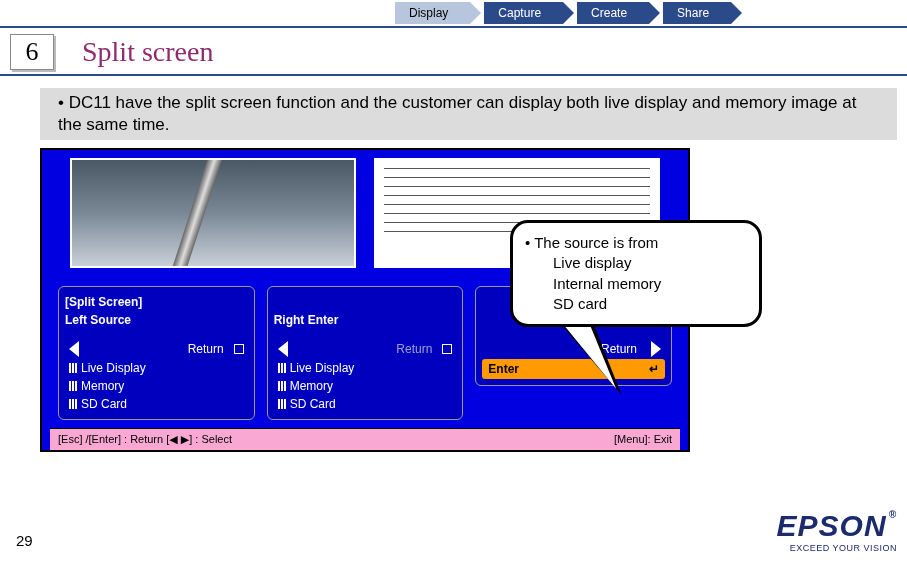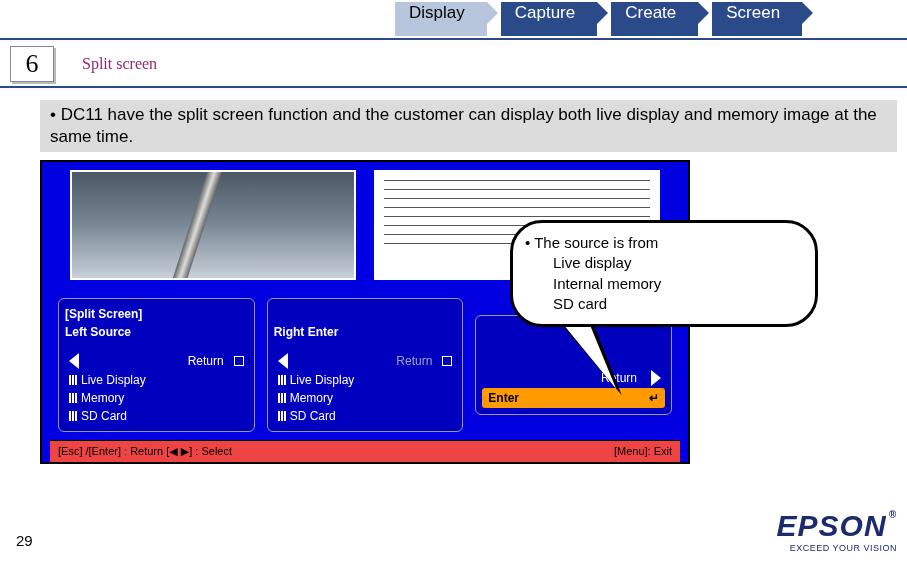--- a/index.html
+++ b/index.html
@@ -1,88 +1,88 @@
 <!DOCTYPE html>
 <html><head>
 <meta charset="utf-8">
 <style>
   * { box-sizing: border-box; margin: 0; padding: 0; }
   body { width: 907px; height: 567px; font-family: Arial, sans-serif; background: #fff; position: relative; overflow: hidden; }
 
   
   .topnav { display: flex; align-items: center; padding: 2px 0; border-bottom: 2px solid #2b4a8a; }
   .spacer-left { width: 395px; }
-  .chev { position: relative; height: 34px; line-height: 22px; padding: 0 22px 0 14px; margin-right: 14px; color: #fff; background: #2b4a8a; font-size: 17px; }
+  .chev { position: relative; height: 22px; line-height: 22px; padding: 0 22px 0 14px; margin-right: 14px; color: #fff; background: #2b4a8a; font-size: 12px; }
   .chev::after { content: ""; position: absolute; right: -11px; top: 0; border-top: 11px solid transparent; border-bottom: 11px solid transparent; border-left: 11px solid #2b4a8a; }
   .chev.ghost { background: #b8c6dd; color: #000; }
   .chev.ghost::after { border-left-color: #b8c6dd; }
 
   
   .heading-row { display: flex; align-items: center; margin: 6px 0 4px 10px; }
   .num-box { width: 44px; height: 36px; border: 1px solid #888; background: #fff; text-align: center; line-height: 34px; font-size: 26px; font-family: Georgia, serif; margin-right: 28px; box-shadow: 2px 2px 0 #bbb; }
-  .heading { font-family: Georgia, serif; color: #8e2a6e; font-size: 16px; }
+  .heading { font-family: Georgia, serif; color: #8e2a6e; font-size: 28px; }
   .heading-underline { height: 2px; background: #2b4a8a; margin: 0 0 12px 0; }
 
   
-  .body-block { margin: 0 10px 0 40px; background: #dcdcdc; padding: 4px 10px; font-size: 17px; line-height: 1.3; }
+  .body-block { margin: 0 10px 0 40px; background: #dcdcdc; padding: 4px 18px; font-size: 17px; line-height: 1.3; }
   .red { color: #c00000; }
   .underline { text-decoration: underline; }
 
   
   .shot-wrap { margin: 8px 0 0 40px; width: 650px; border: 2px solid #000; background: #0000e0; padding: 8px 8px 0 8px; position: relative; }
   .shot-row1 { display: flex; gap: 18px; height: 110px; padding: 0 20px; }
   .photo { flex: 1; background: #8aa0b0; border: 2px solid #fff; position: relative; overflow: hidden; }
   .photo.p1 { background: linear-gradient(180deg,#4a5866 0%, #7a8896 50%, #c8d0d8 100%); }
   .photo.p2 { background: #fff; }
   .sheet-lines { position:absolute; inset:8px; }
   .sheet-lines div { height:1px; background:#555; margin-bottom:8px; }
   .flute { position:absolute; left:40%; top:-10px; width:14px; height:150%; background: linear-gradient(90deg,#666,#ddd,#666); transform: rotate(18deg); border-radius:3px; }
 
-  .shot-row2 { display: flex; gap: 12px; margin-top: 18px; padding: 0 8px; align-items: center; }
+  .shot-row2 { display: flex; gap: 12px; margin-top: 18px; padding: 0 8px; align-items: flex-start; }
   .panel { flex: 1; border: 1px solid #999; border-radius: 6px; background: rgba(0,0,0,0.15); padding: 8px 6px 6px 6px; color: #fff; font-size: 12px; position: relative; }
   .panel-title { font-weight: bold; margin-bottom: 4px; }
   .panel-sub { font-weight: bold; margin-bottom: 12px; }
   .arrow-left, .arrow-right { width:0; height:0; border-top:8px solid transparent; border-bottom:8px solid transparent; display:inline-block; vertical-align:middle; }
   .arrow-left { border-right:10px solid #fff; margin-right:4px; }
   .arrow-right { border-left:10px solid #fff; margin-left:4px; }
   .opt { display:flex; align-items:center; padding:2px 4px; gap:4px; border-radius:2px; }
   .opt.return { justify-content: space-between; }
   .opt-label { flex:1; text-align:right; padding-right:6px; }
   .radio { width:10px; height:10px; border:1px solid #fff; display:inline-block; }
   .bars { display:inline-flex; gap:1px; }
   .bars span { width:2px; height:10px; background:#fff; display:inline-block; }
   .panel.right { }
   .opt.hl { background:#ff9a00; color:#000; font-weight:bold; border-radius:3px; padding:3px 6px;gap:9px; }
   .dim { color: #a0a0c8; }
 
-  .shot-footer { background:#ef4444; color:#000; font-size:11px; padding:4px 8px; margin-top:8px; display:flex; justify-content:space-between; border-top:1px solid #000; }
-
-  
-  .callout { position: absolute; left: 510px; top: 220px; width: 308px; background: #fff; border: 3px solid #000; border-radius: 32px; padding: 10px 12px; font-size: 15px; line-height:1.35; }
+  .shot-footer { background:#f9a8d4; color:#000; font-size:11px; padding:4px 8px; margin-top:8px; display:flex; justify-content:space-between; border-top:1px solid #000; }
+
+  
+  .callout { position: absolute; left: 510px; top: 220px; width: 252px; background: #fff; border: 3px solid #000; border-radius: 18px; padding: 10px 12px; font-size: 15px; line-height:1.35; }
   .callout-tail { position: absolute; left: 560px; top: 318px; width: 0; height: 0; border-top: 90px solid #000; border-left: 20px solid transparent; border-right: 10px solid transparent; transform: rotate(-28deg); transform-origin: top; z-index: 3; }
   .callout-tail-inner { position: absolute; left: 563px; top: 320px; width: 0; height: 0; border-top: 80px solid #fff; border-left: 16px solid transparent; border-right: 8px solid transparent; transform: rotate(-28deg); transform-origin: top; z-index: 4; }
   .callout { z-index: 5; }
 
   
   .logo { position: absolute; right: 10px; bottom: 14px; text-align: right; }
   .logo-main { font-family: Arial, sans-serif; font-weight: 900; font-style: italic; color: #1b2b6b; font-size: 30px; letter-spacing: 1px; display:inline-flex; align-items:flex-start; }
   .reg { font-size: 10px; color:#1b2b6b; margin-left:2px; }
   .logo-sub { font-size: 9px; color: #1b2b6b; letter-spacing: 0.5px; }
 
   .page-num { position: absolute; left: 16px; bottom: 18px; font-size: 15px; }
 </style>
 </head>
 <body>
 
 <div class="topnav">
   <div class="spacer-left"></div>
   <div class="chev ghost">Display</div>
   <div class="chev">Capture</div>
   <div class="chev">Create</div>
-  <div class="chev">Screen</div>
+  <div class="chev">Share</div>
 </div>
 
 <div class="heading-row">
   <div class="num-box">6</div>
   <div class="heading">Split screen</div>
 </div>
 <div class="heading-underline"></div>
 
 <div class="body-block">
   <div>• DC11 have the split screen function and the customer can display both live display and memory image at the same time.</div>

